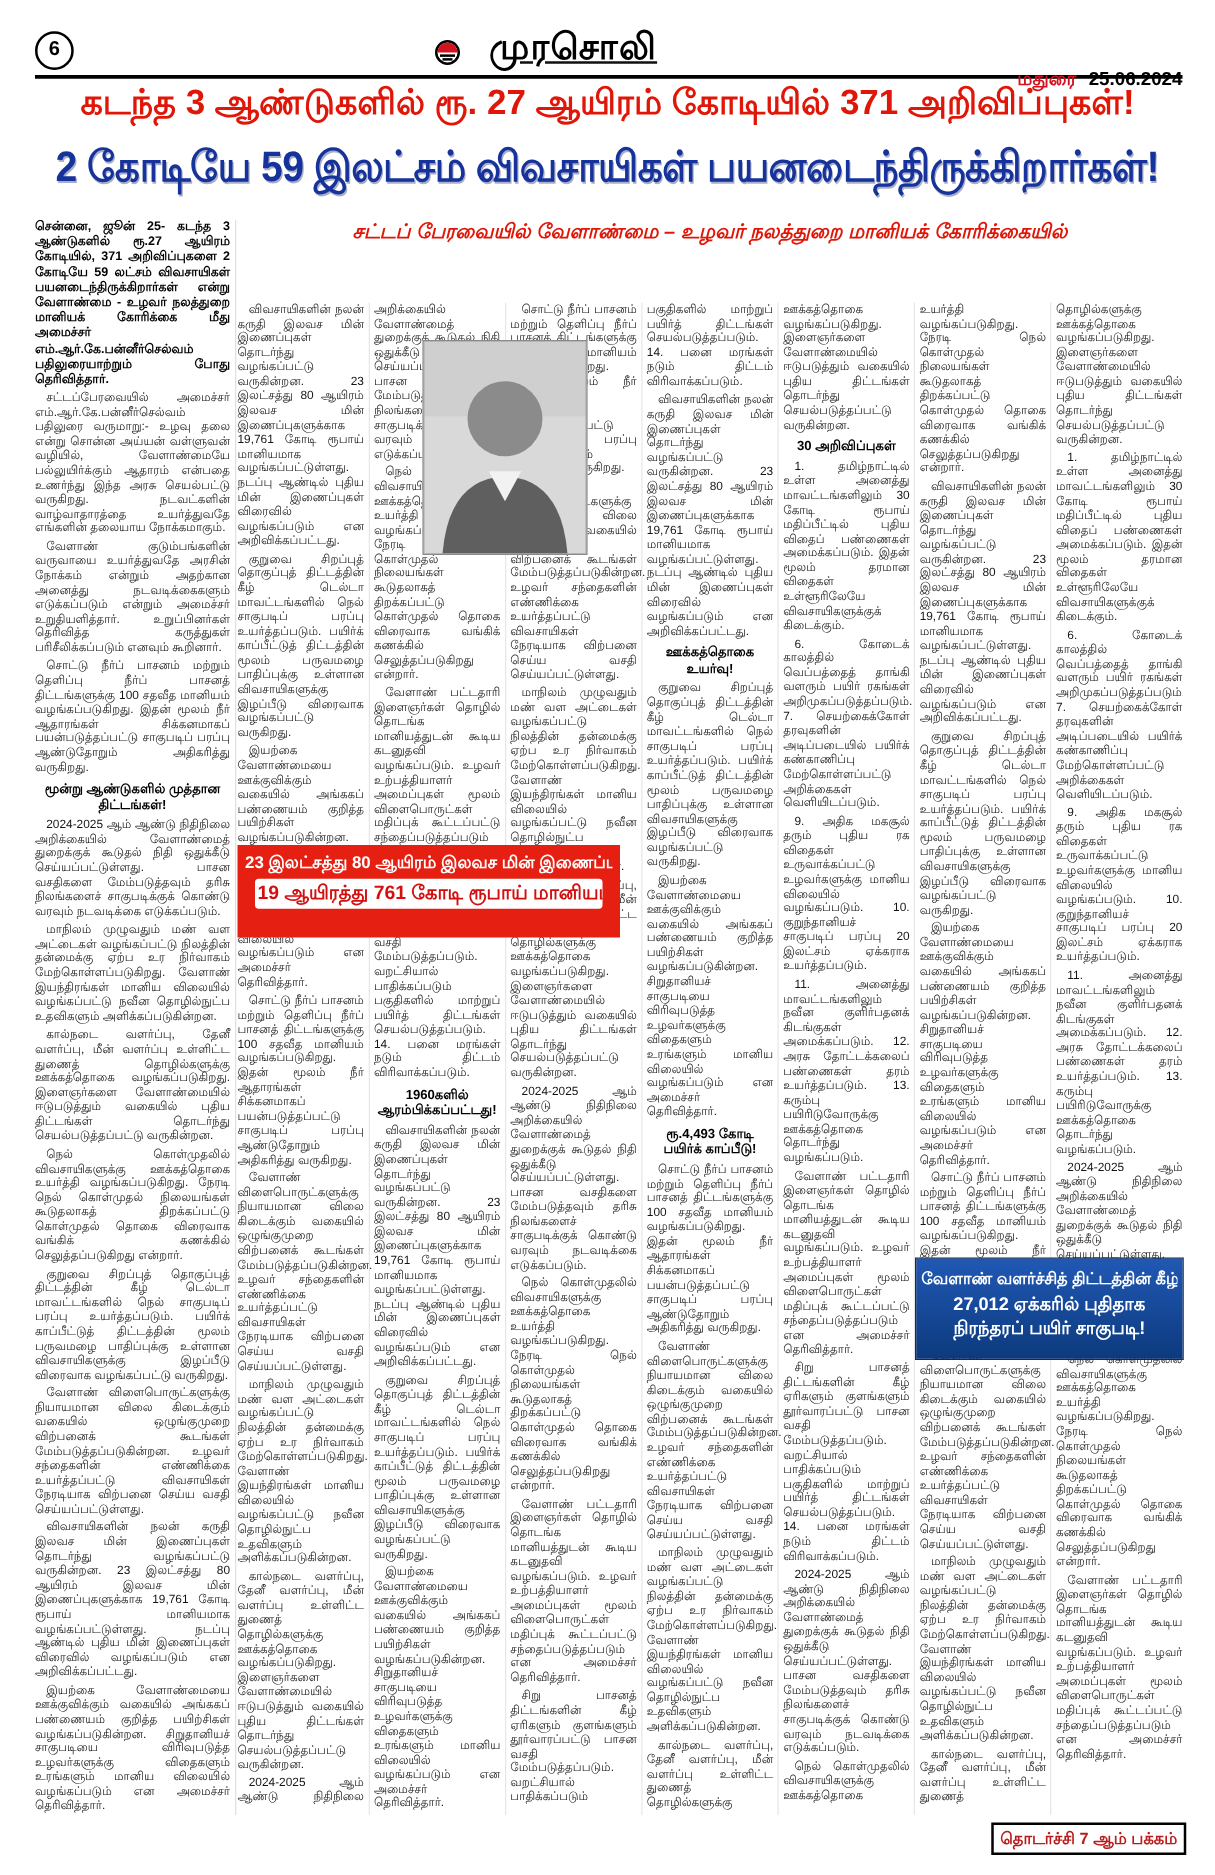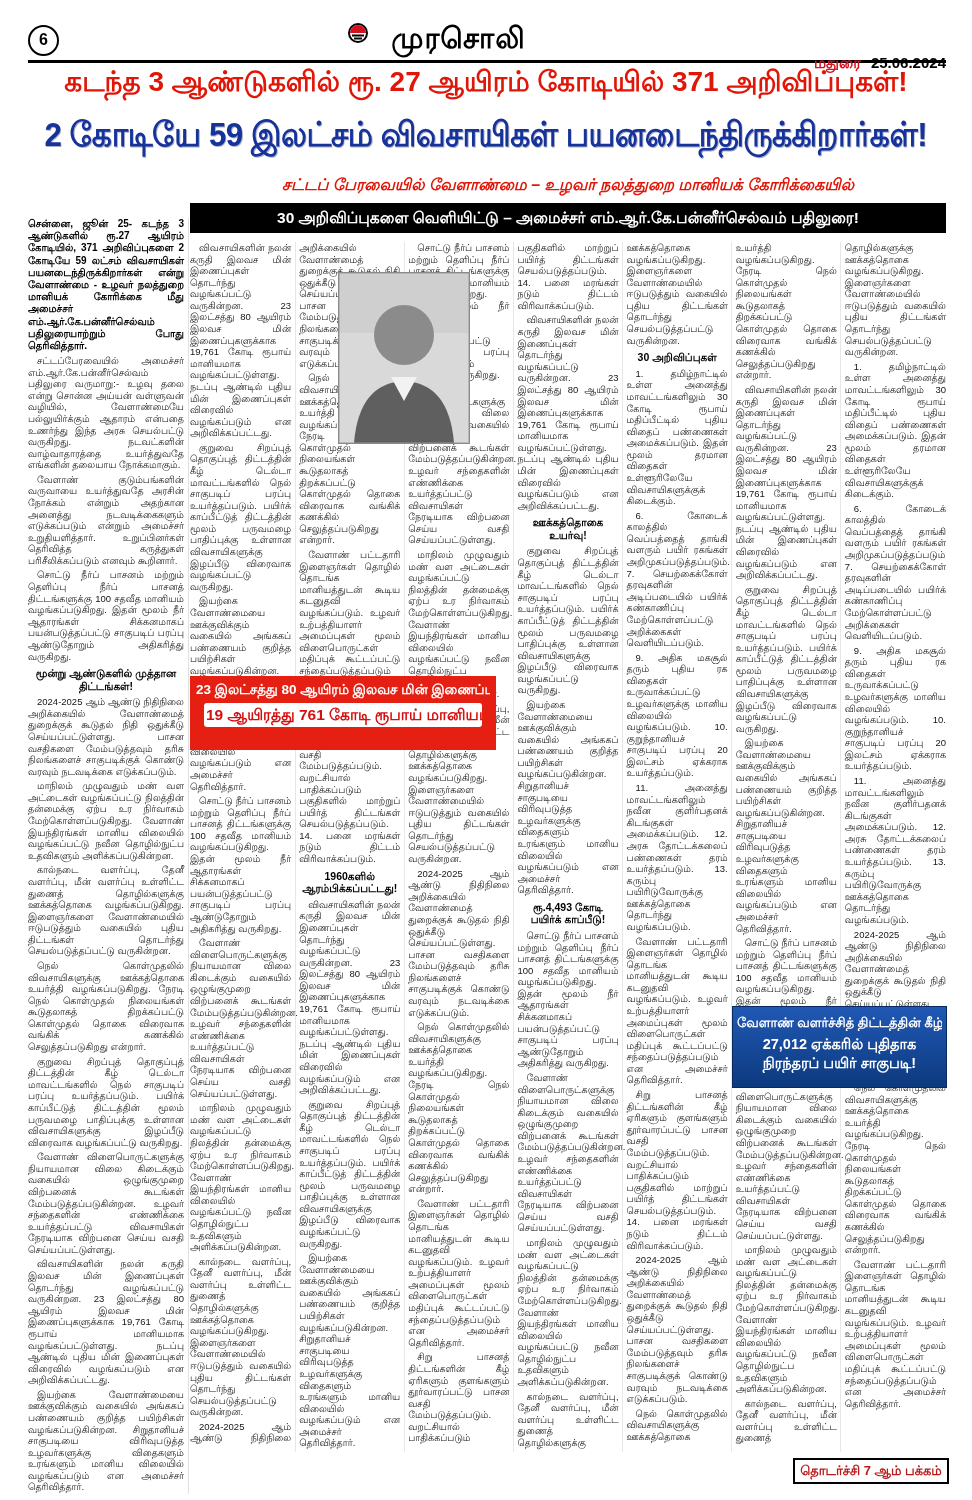--- a/index.html
+++ b/index.html
@@ -11,21 +11,21 @@
   .header{
     position:absolute;top:20px;left:28px;right:26px;height:40px;
     display:flex;align-items:center;justify-content:space-between;
     border-bottom:3px solid #000;
   }
   .pagenum{
     width:27px;height:27px;border:2.5px solid #000;border-radius:50%;
     display:flex;align-items:center;justify-content:center;
     font-weight:bold;font-size:16px;color:#000;
   }
-  .masthead{display:flex;align-items:flex-start;gap:22px;}
+  .masthead{display:flex;align-items:flex-end;gap:22px;text-decoration:underline;}
   .masthead .title{font-size:29px;font-weight:bold;color:#000;letter-spacing:1px;}
   .dateline{display:flex;align-items:baseline;gap:10px;font-weight:bold;font-size:15px;margin-top:48px;}
   .dateline .city{color:#d4111e;}
   .dateline .date{color:#000;}
   
   .kicker{
     position:absolute;top:66px;left:14px;right:14px;text-align:center;
     color:#e01708;font-weight:900;font-size:28px;white-space:nowrap;overflow:hidden;
   }
   .headline{
@@ -41,21 +41,21 @@
     color:#e01708;font-weight:bold;font-style:italic;font-size:16px;white-space:nowrap;overflow:hidden;
   }
   .blackbanner{
     position:absolute;top:203px;left:190px;width:756px;height:30px;line-height:30px;
     background:#000;color:#fff;font-weight:bold;font-size:15.5px;text-align:center;
     white-space:nowrap;overflow:hidden;
   }
   
   .introcol{
     position:absolute;top:176px;left:28px;width:156px;height:1276px;overflow:hidden;
-    border-right:1px solid #e0e0e0;padding-right:4px;z-index:1;margin-top:42px;
+    border-right:1px solid #e0e0e0;padding-right:4px;z-index:1;
   }
   .columns{
     position:absolute;top:242px;left:190px;width:756px;height:1210px;overflow:hidden;z-index:1;
     column-count:7;column-gap:8px;column-fill:auto;column-rule:1px solid #e7e7e7;
   }
   .para{
     font-size:9.5px;line-height:1.22;text-align:justify;margin:0 0 3px;text-indent:9px;color:#151515;
   }
   .para.lead{font-weight:bold;font-size:10px;color:#000;text-indent:0;}
   .subhead{
@@ -114,21 +114,20 @@
       <span class="city">மதுரை</span>
       <span class="date">25.06.2024</span>
     </div>
   </div>
 
   <div class="kicker">கடந்த 3 ஆண்டுகளில் ரூ. 27 ஆயிரம் கோடியில் 371 அறிவிப்புகள்!</div>
   <div class="headline">
     <span class="inner">2 கோடியே 59 இலட்சம் விவசாயிகள் பயனடைந்திருக்கிறார்கள்!</span>
   </div>
   <div class="strap">சட்டப் பேரவையில் வேளாண்மை – உழவர் நலத்துறை மானியக் கோரிக்கையில்</div>
-  <div class="blackbanner">30 அறிவிப்புகளை வெளியிட்டு – அமைச்சர் எம்.ஆர்.கே.பன்னீர்செல்வம் பதிலுரை!</div>
 
   <div class="introcol">
       <p class="para lead">சென்னை, ஜூன் 25- கடந்த 3 ஆண்டுகளில் ரூ.27 ஆயிரம் கோடியில், 371 அறிவிப்புகளை 2 கோடியே 59 லட்சம் விவசாயிகள் பயனடைந்திருக்கிறார்கள் என்று வேளாண்மை - உழவர் நலத்துறை மானியக் கோரிக்கை மீது அமைச்சர் எம்.ஆர்.கே.பன்னீர்செல்வம் பதிலுரையாற்றும் போது தெரிவித்தார்.</p>
       <p class="para">சட்டப்பேரவையில் அமைச்சர் எம்.ஆர்.கே.பன்னீர்செல்வம் பதிலுரை வருமாறு:- உழவு தலை என்று சொன்ன அய்யன் வள்ளுவன் வழியில், வேளாண்மையே பல்லுயிர்க்கும் ஆதாரம் என்பதை உணர்ந்து இந்த அரசு செயல்பட்டு வருகிறது. நடவட்களின் வாழ்வாதாரத்தை உயர்த்துவதே எங்களின் தலையாய நோக்கமாகும்.</p>
       <p class="para">வேளாண் குடும்பங்களின் வருவாயை உயர்த்துவதே அரசின் நோக்கம் என்றும் அதற்கான அனைத்து நடவடிக்கைகளும் எடுக்கப்படும் என்றும் அமைச்சர் உறுதியளித்தார். உறுப்பினர்கள் தெரிவித்த கருத்துகள் பரிசீலிக்கப்படும் எனவும் கூறினார்.</p>
       <p class="para">சொட்டு நீர்ப் பாசனம் மற்றும் தெளிப்பு நீர்ப் பாசனத் திட்டங்களுக்கு 100 சதவீத மானியம் வழங்கப்படுகிறது. இதன் மூலம் நீர் ஆதாரங்கள் சிக்கனமாகப் பயன்படுத்தப்பட்டு சாகுபடிப் பரப்பு ஆண்டுதோறும் அதிகரித்து வருகிறது.</p>
       <div class="subhead">மூன்று ஆண்டுகளில் முத்தான திட்டங்கள்!</div>
       <p class="para">2024-2025 ஆம் ஆண்டு நிதிநிலை அறிக்கையில் வேளாண்மைத் துறைக்குக் கூடுதல் நிதி ஒதுக்கீடு செய்யப்பட்டுள்ளது. பாசன வசதிகளை மேம்படுத்தவும் தரிசு நிலங்களைச் சாகுபடிக்குக் கொண்டு வரவும் நடவடிக்கை எடுக்கப்படும்.</p>
       <p class="para">மாநிலம் முழுவதும் மண் வள அட்டைகள் வழங்கப்பட்டு நிலத்தின் தன்மைக்கு ஏற்ப உர நிர்வாகம் மேற்கொள்ளப்படுகிறது. வேளாண் இயந்திரங்கள் மானிய விலையில் வழங்கப்பட்டு நவீன தொழில்நுட்ப உதவிகளும் அளிக்கப்படுகின்றன.</p>
       <p class="para">கால்நடை வளர்ப்பு, தேனீ வளர்ப்பு, மீன் வளர்ப்பு உள்ளிட்ட துணைத் தொழில்களுக்கு ஊக்கத்தொகை வழங்கப்படுகிறது. இளைஞர்களை வேளாண்மையில் ஈடுபடுத்தும் வகையில் புதிய திட்டங்கள் தொடர்ந்து செயல்படுத்தப்பட்டு வருகின்றன.</p>

